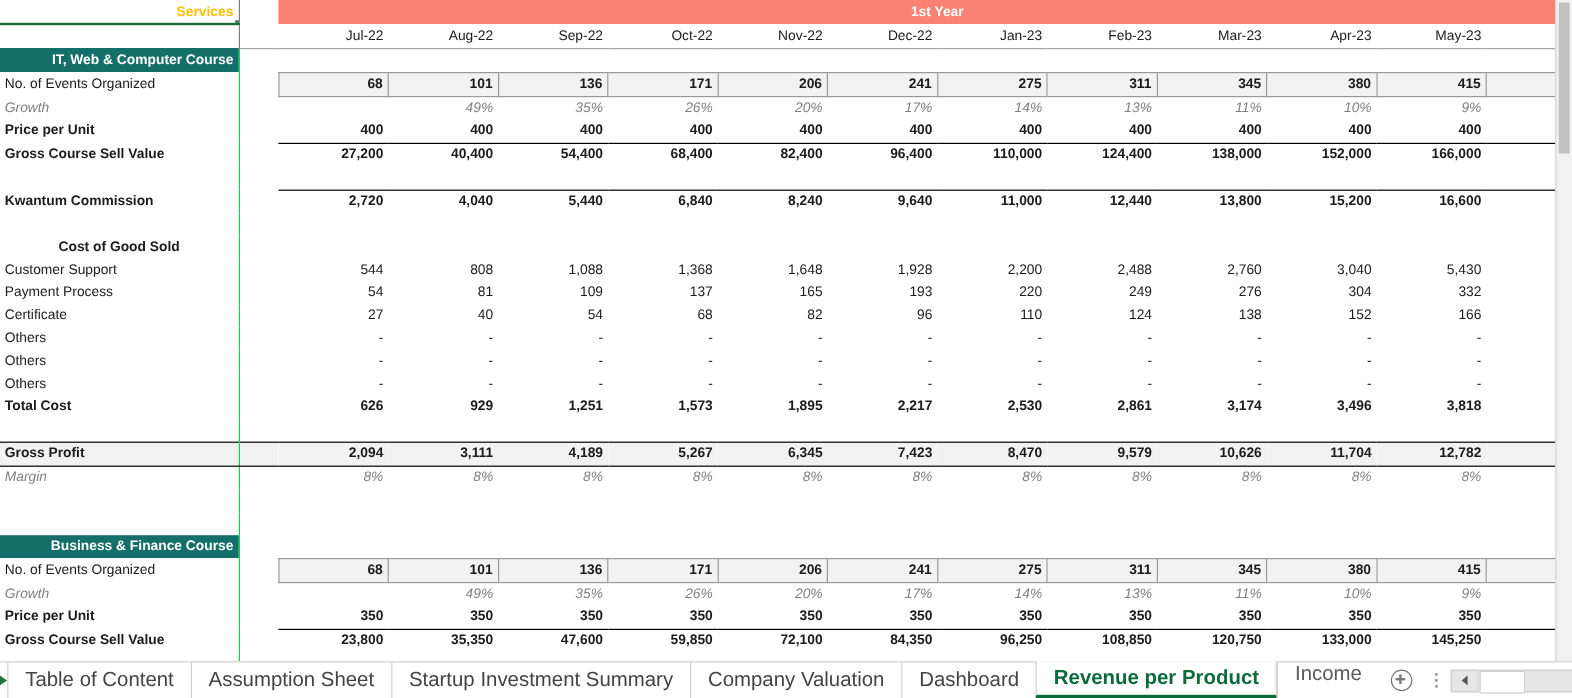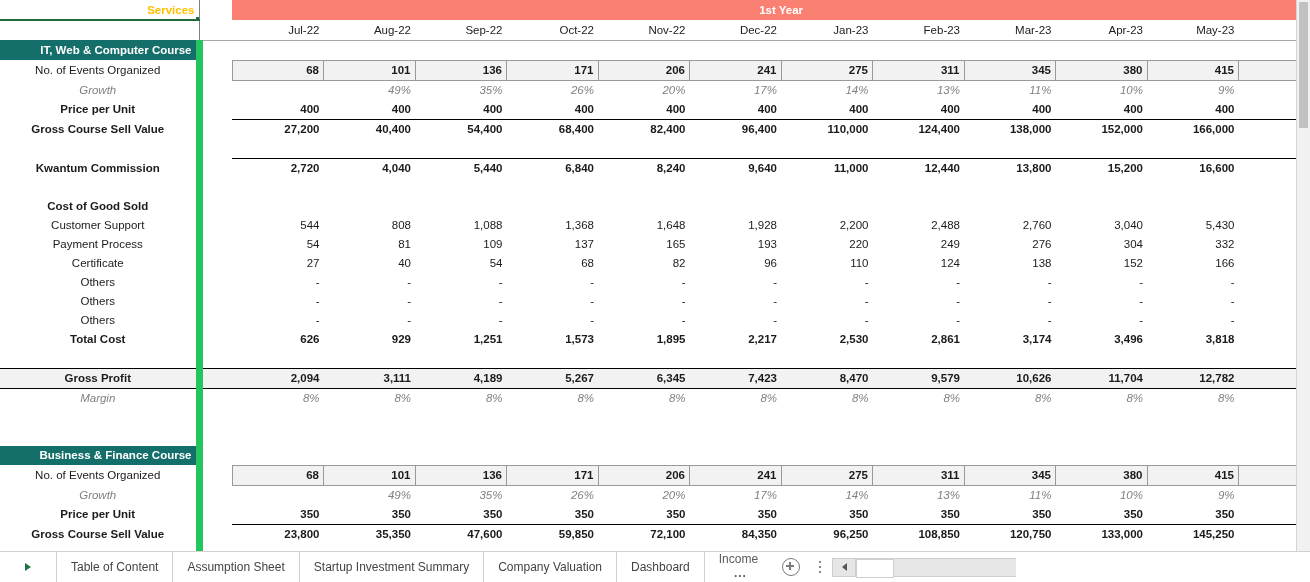--- a/index.html
+++ b/index.html
@@ -41,21 +41,21 @@
     font-size: 11.5px;
   }
 
   
   col.c-label { width: 199px; }
   col.c-gap   { width: 33px; }
   col.c-data  { width: 91.5px; }
   col.c-last  { width: 91.5px; }
 
   
-  .lbl       { text-align: center; padding-right: 5px; }
+  .lbl       { text-align: left; padding-right: 5px; }
   .lbl-left  { text-align: center; padding-left: 8px; }
   .num       { text-align: right; padding-right: 9px; }
   .bold      { font-weight: bold; }
   .ital      { font-style: italic; color: #808080; }
 
   
   .title-row td { height: 26px; }
   .services-cell {
     text-align: right;
     padding-right: 8px;
@@ -113,21 +113,21 @@
     font-weight: bold;
   }
 
   
   .topline    { border-top: 1px solid #000000; }
   .botline    { border-bottom: 1px solid #000000; margin-left: 12px; }
   .thinrule   { border-top: 1px solid #000000; }
   .shaded     { background: #f2f2f2; }
 
   
-  .labelsep { border-right: 7px solid #22c55e; }
+  .labelsep { border-right: 1px solid #22c55e; }
 
   
   #vscroll {
     position: absolute;
     right: 0; top: 0;
     width: 13px;
     height: 552px;
     background: #f1f1f1;
     border-left: 1px solid #d4d4d4;
   }
@@ -144,21 +144,21 @@
   #tabbar {
     position: absolute;
     left: 0;
     bottom: 0;
     width: 1310px;
     height: 30px;
     background: #ffffff;
     border-top: 1px solid #d0d0d0;
     display: flex;
     align-items: stretch;
-    font-size: 12px;
+    font-size: 17px;
   }
   .navarrows {
     width: 56px;
     display: flex;
     align-items: center;
     justify-content: center;
     color: #217346;
   }
   .tri-right {
     width: 0; height: 0;
@@ -747,20 +747,23 @@
       </div>
       <div class="tab">
         <span>Startup Investment Summary</span>
       </div>
       <div class="tab">
         <span>Company Valuation</span>
       </div>
       <div class="tab">
         <span>Dashboard</span>
       </div>
+      <div class="tab active">
+        <span>Revenue per Product</span>
+      </div>
       <div class="tab truncated">
         <span>Income</span>
         <span class="ellip">...</span>
       </div>
     </div>
   <div class="addsheet">
     <span class="plus-circle"></span>
   </div>
   <div class="kebab">
     <i></i>

